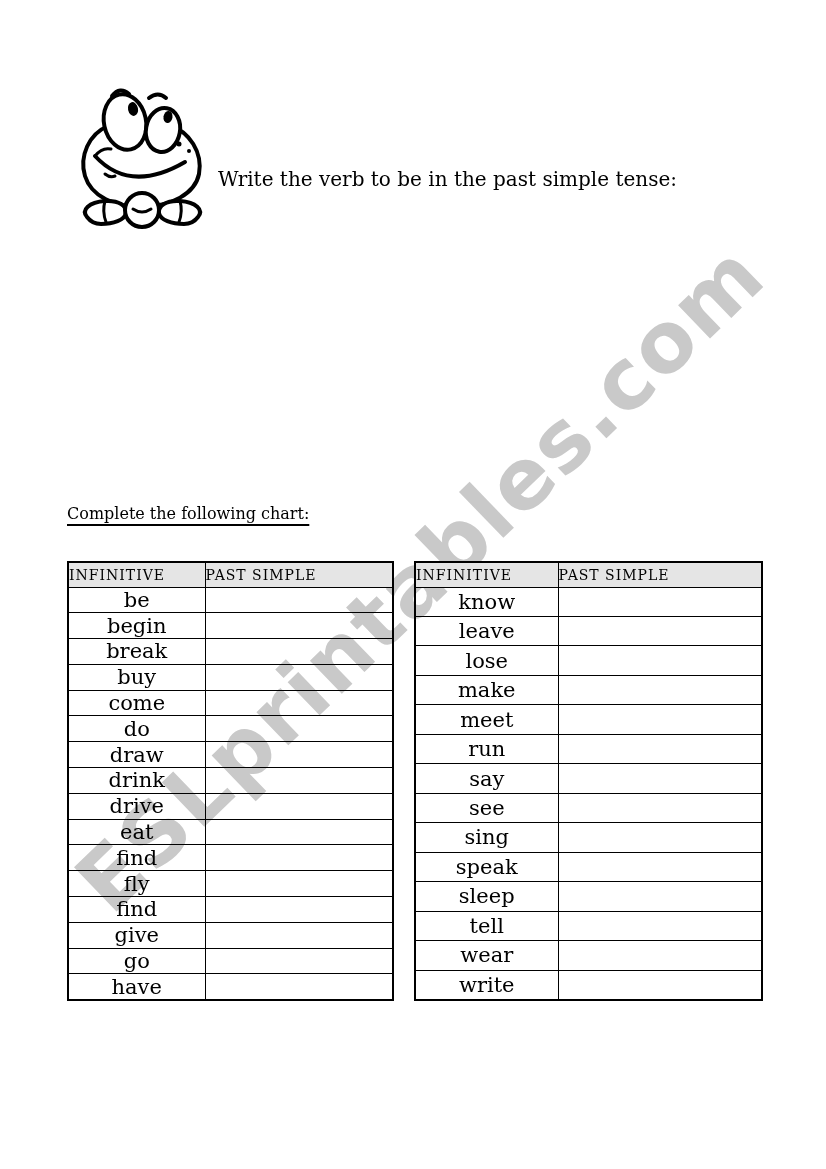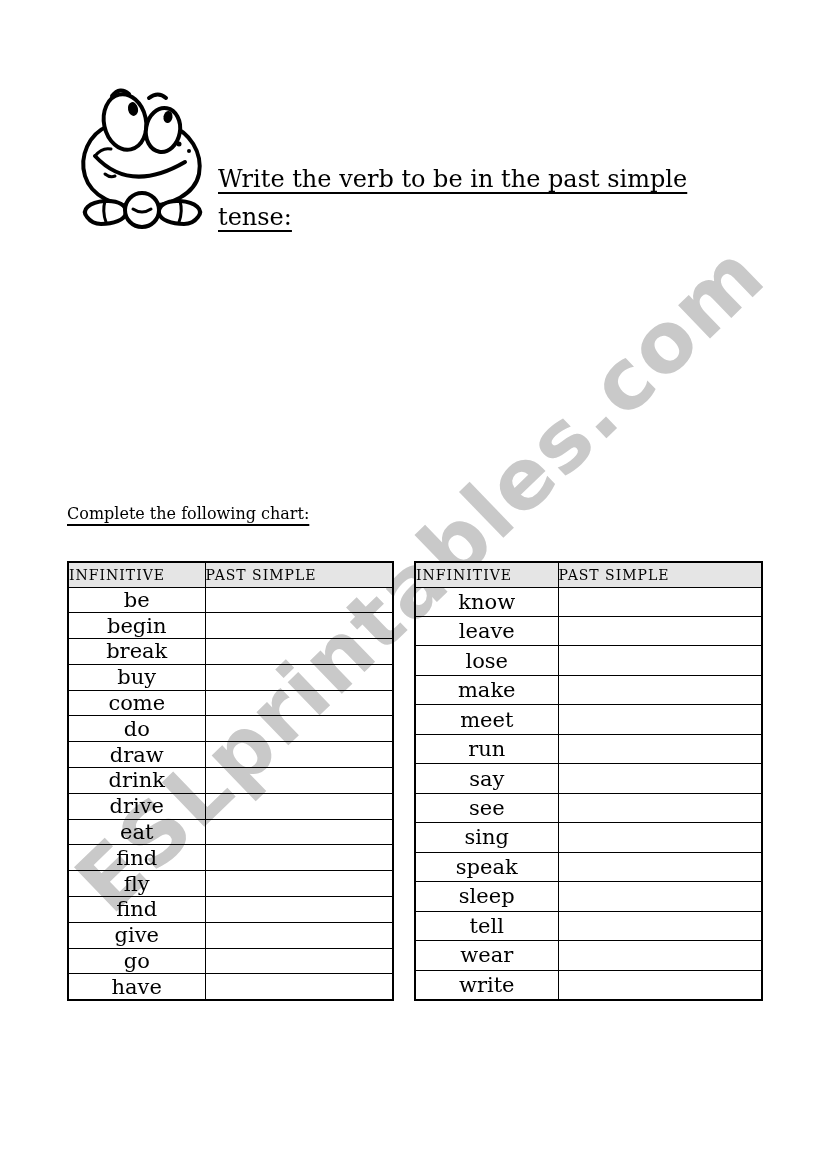--- a/index.html
+++ b/index.html
@@ -34,22 +34,21 @@
     position: absolute; left: 218px; top: 95px;
     font-size: 28px; font-weight: bold;
     letter-spacing: 0.5px;
     text-decoration: underline;
     text-decoration-thickness: 2.5px;
     text-underline-offset: 5px;
   }
   .instruction {
     position: absolute; left: 218px; top: 160px;
     width: 480px;
-    font-size: 24px; line-height: 38px;
-    text-decoration: underline;
+    font-size: 20px; line-height: 38px;
     text-decoration-thickness: 1.5px;
     text-underline-offset: 5px;
   }
   .section-heading {
     position: absolute; left: 67px; top: 504px;
     font-size: 16px;
     text-decoration: underline;
     text-decoration-thickness: 1.5px;
     text-underline-offset: 5px;
   }

